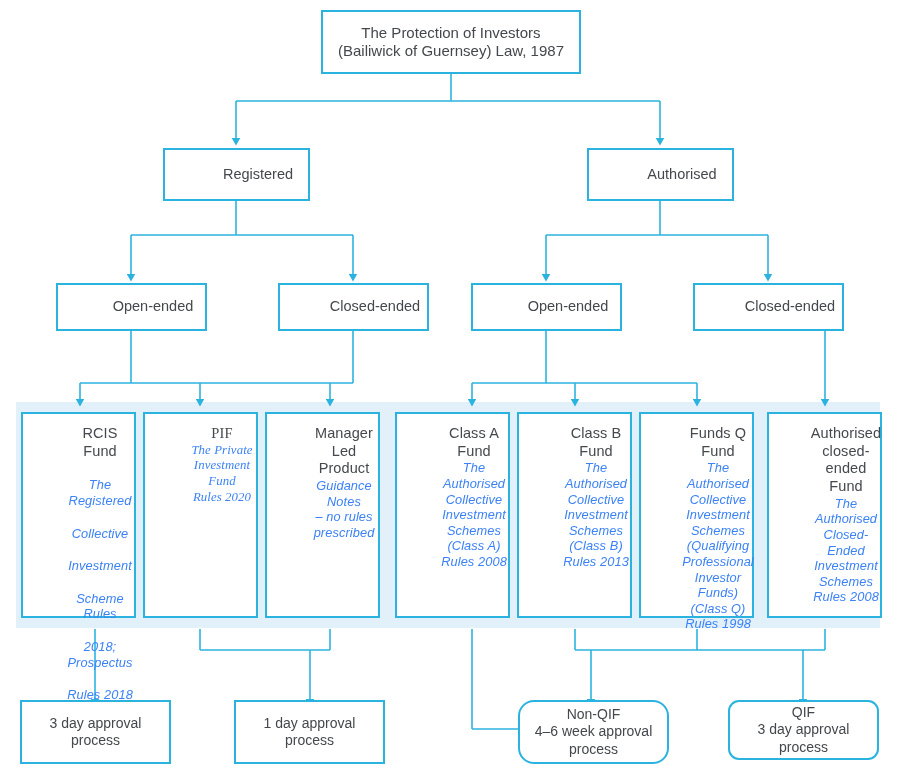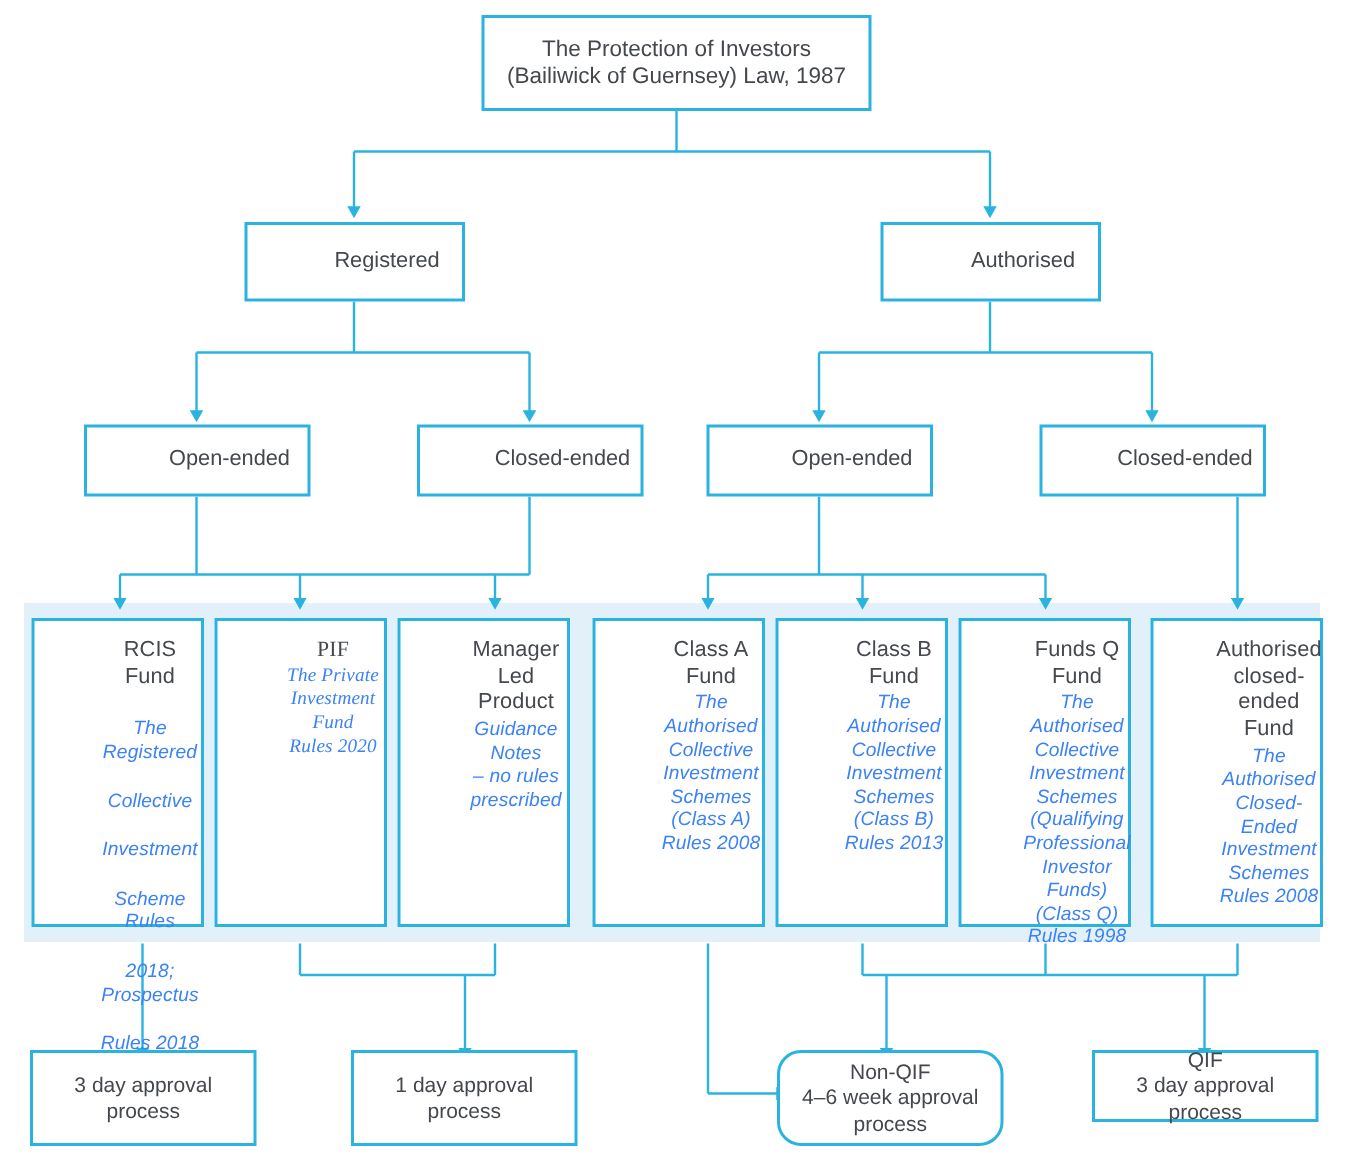--- a/index.html
+++ b/index.html
@@ -216,19 +216,19 @@
     <div>1 day approval</div>
     <div>process</div>
   </div>
 
   <div class="node proc center" style="left:518px;top:700px;width:151px;height:64px;border-radius:16px;">
     <div>Non-QIF</div>
     <div>4–6 week approval</div>
     <div>process</div>
   </div>
 
-  <div class="node proc center" style="left:728px;top:700px;width:151px;height:48px;">
+  <div class="node proc center" style="left:728px;top:700px;width:151px;height:60px;border-radius:11px;">
     <div>QIF</div>
     <div>3 day approval</div>
     <div>process</div>
   </div>
 
 </div>
 
 </body></html>

